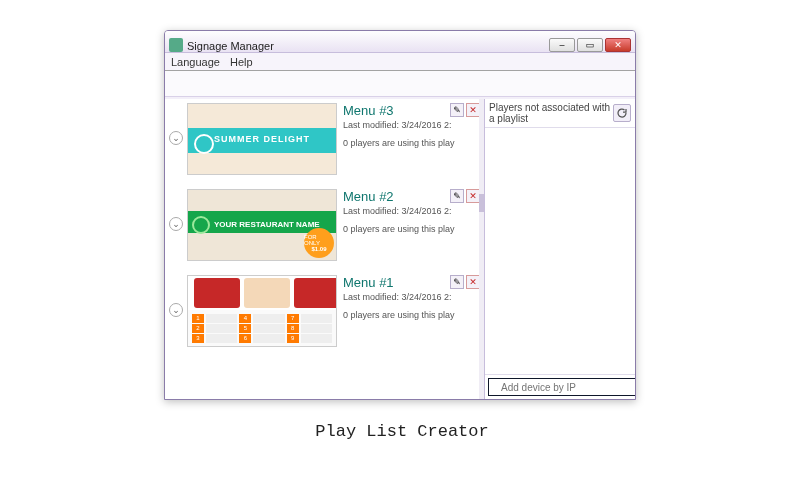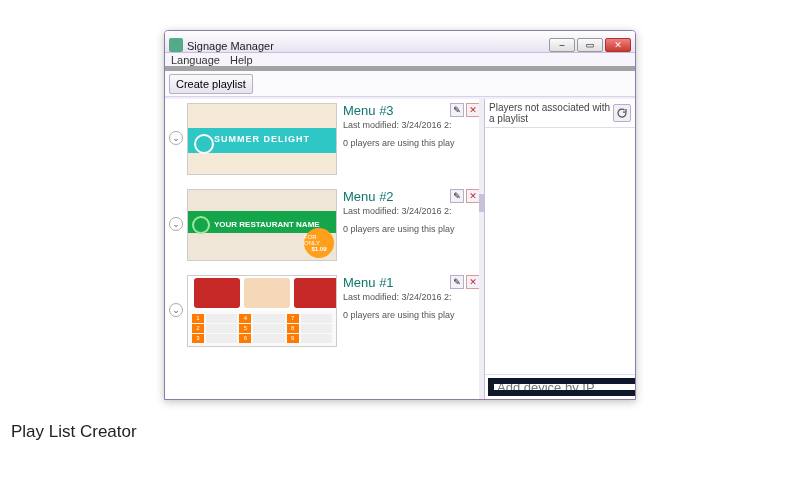--- a/index.html
+++ b/index.html
@@ -5,34 +5,34 @@
   * { box-sizing: border-box; margin: 0; padding: 0; }
   body { width: 800px; height: 500px; font-family: "Segoe UI", Tahoma, sans-serif; font-size: 11px; background: #fff; }
   .outer { width:800px; height:500px; background:#fff; position:relative; }
   .windowframe { position:absolute; left:164px; top:30px; width:472px; height:370px; border:1px solid #8a7ca9; border-radius:4px 4px 0 0; background:#f3eff9; box-shadow:0 2px 8px rgba(0,0,0,0.25); overflow:hidden; }
   .titlebar { height:22px; background:linear-gradient(#fefefe,#e9e2f3); border-bottom:1px solid #c7bddc; display:flex; align-items:flex-end; padding:0 4px; }
   .titlebar .icon { width:14px; height:14px; background:#5a8; border-radius:2px; margin-right:4px; }
   .titlebar .title { flex:1; font-size:11px; color:#222; }
   .winbtns { display:flex; gap:2px; }
   .winbtn { width:26px; height:14px; border:1px solid #999; border-radius:2px; background:linear-gradient(#fafafa,#e0e0e0); display:flex; align-items:center; justify-content:center; font-size:9px; line-height:1; cursor:pointer;}
   .winbtn.close { background:linear-gradient(#f08080,#c73b2b); color:#fff; border-color:#a33; }
-  .menubar { height:18px; background:#f7f4fb; border-bottom:5px solid #a3a3a3; display:flex; gap:10px; padding:0 6px; align-items:center; font-size:11px; color:#333;}
+  .menubar { height:18px; background:#f7f4fb; border-bottom:1px solid #a3a3a3; display:flex; gap:10px; padding:0 6px; align-items:center; font-size:11px; color:#333;}
   .menubar span{cursor:default;}
   .toolbar { height:26px; padding:3px 4px; border-bottom:1px solid #d9d1e8; display:flex; align-items:center; gap:6px; background:#fbfafd;}
   .toolbar input { width:120px; height:18px; font-size:11px; padding:0 3px; border:1px solid #b7aecb;}
   .toolbar button { height:20px; font-size:11px; padding:0 6px; background:linear-gradient(#fafafa,#e7e2ef); border:1px solid #b7aecb; border-radius:2px; cursor:pointer;}
   .content { position:absolute; top:68px; bottom:0; left:0; right:0; display:flex; }
   .left { flex:1; background:#fff; border-right:1px solid #c7bddc; overflow:hidden; position:relative;}
   .right { width:150px; background:#fff; display:flex; flex-direction:column; }
   .right-head { display:flex; align-items:center; padding:3px 4px; border-bottom:1px solid #e0dceb; font-size:10px; color:#444;}
   .right-head span{flex:1;}
   .refresh { width:18px; height:18px; border:1px solid #b7aecb; border-radius:2px; background:#f2eef8; display:flex; align-items:center; justify-content:center; cursor:pointer;}
   .right-list { flex:1; }
   .right-foot { border-top:1px solid #e0dceb; padding:3px; display:flex; gap:3px; align-items:center;}
-  .right-foot input { flex:1; height:18px; font-size:13px; padding:0 3px; border:6px solid #0f172a; color:#888;}
+  .right-foot input { flex:1; height:18px; font-size:10px; padding:0 12px; border:1px solid #0f172a; color:#888;}
   .right-foot button { height:18px; font-size:10px; padding:0 6px; border:1px solid #b7aecb; background:#f2eef8; cursor:pointer;}
   .playlists { position:absolute; inset:0; overflow:hidden; }
   .plrow { display:flex; align-items:flex-start; padding:4px 2px 10px 2px; }
   .expander { width:14px; height:14px; border:1px solid #aaa; border-radius:7px; margin:28px 4px 0 2px; display:flex; align-items:center; justify-content:center; font-size:9px; color:#666; cursor:pointer; flex-shrink:0;}
   .thumb { width:150px; height:72px; border:1px solid #ccc; flex-shrink:0; background:#eee; position:relative; overflow:hidden;}
   .meta { flex:1; padding:0 4px 0 6px; position:relative;}
   .meta h4 { font-size:13px; color:#0f766e; font-weight:400; margin-bottom:2px;}
   .meta .line { font-size:9px; color:#555; white-space:nowrap; overflow:hidden; }
   .meta .gap { height:8px; }
   .rowbtns { position:absolute; top:0; right:2px; display:flex; gap:2px;}
@@ -48,21 +48,21 @@
   .art2::after{content:"YOUR RESTAURANT NAME"; position:absolute; left:26px; top:30px; color:#fff; font-size:8px; font-weight:600;}
   .art2 .logo{position:absolute; left:4px; top:26px; width:18px; height:18px; border:2px solid #9be89b; border-radius:50%;}
   .art2 .price{position:absolute; right:2px; bottom:2px; width:30px; height:30px; background:#ff9f1c; border-radius:50%; color:#fff; font-size:6px; display:flex; flex-direction:column; align-items:center; justify-content:center; line-height:1;}
   .art3 { background:#fafafa; }
   .art3 .band{position:absolute; left:0; right:0; top:0; height:34px; background:#fff;}
   .art3 .item{position:absolute; width:46px; height:30px; top:2px; border-radius:3px;}
   .art3 .i1{left:6px; background:#c62828;} .art3 .i2{left:56px; background:#f4d8b8;} .art3 .i3{left:106px; background:#c62828;}
   .art3 .grid{position:absolute; left:0; right:0; top:36px; bottom:0; display:grid; grid-template-columns:12px 1fr 12px 1fr 12px 1fr; grid-auto-rows:9px; gap:1px 2px; padding:2px 4px; font-size:6px;}
   .art3 .num{background:#ff7a00; color:#fff; text-align:center; line-height:9px;}
   .art3 .lbl{background:#eee;}
-  .caption { position:absolute; left:11px; right:0; top:422px; text-align:left; font-size:17px; color:#222; font-family:Liberation Sans, sans-serif; }
+  .caption { position:absolute; left:4px; right:0; top:422px; text-align:center; font-size:17px; color:#222; font-family:Liberation Mono, monospace; }
   svg{display:block;}
 </style>
 </head>
 <body>
 
 <div class="outer">
   <div class="windowframe">
 
     <div class="titlebar">
       <div class="icon"></div>
@@ -73,21 +73,20 @@
         <div class="winbtn close">✕</div>
       </div>
     </div>
 
     <div class="menubar">
       <span>Language</span>
       <span>Help</span>
     </div>
 
     <div class="toolbar">
-      <button>Create playlist</button>
     </div>
 
     <div class="content">
       <div class="left">
         <div class="playlists">
 
           <div class="plrow">
             <div class="expander">⌄</div>
             <div class="thumb art1">
                 <div class="logo"></div>

